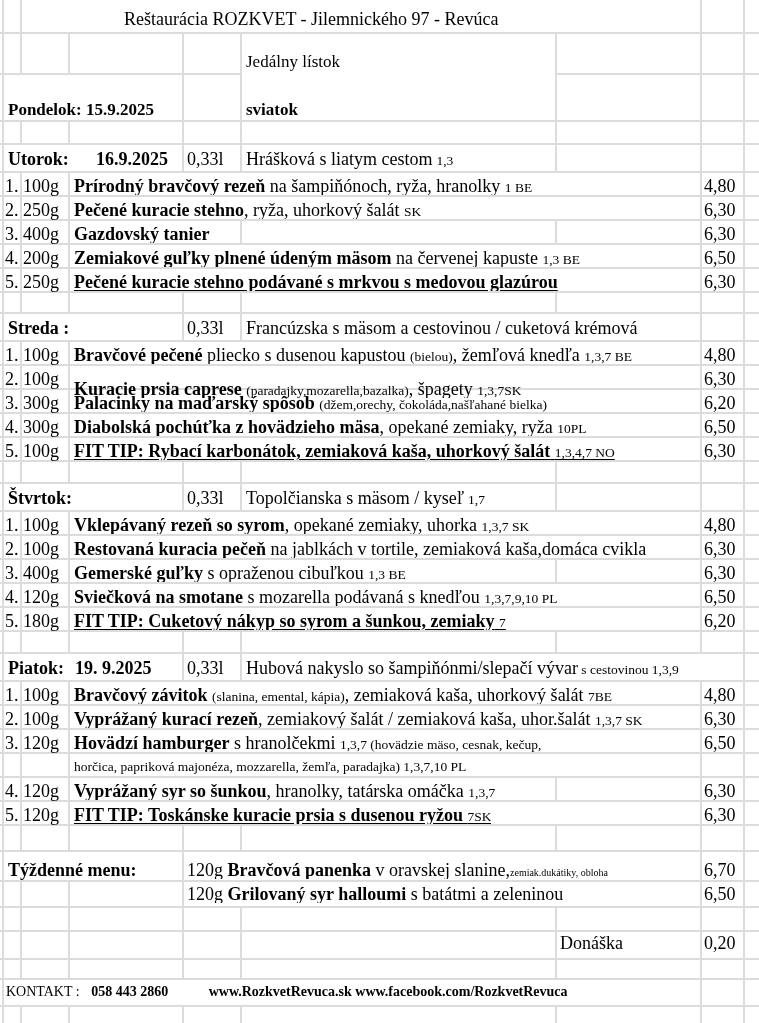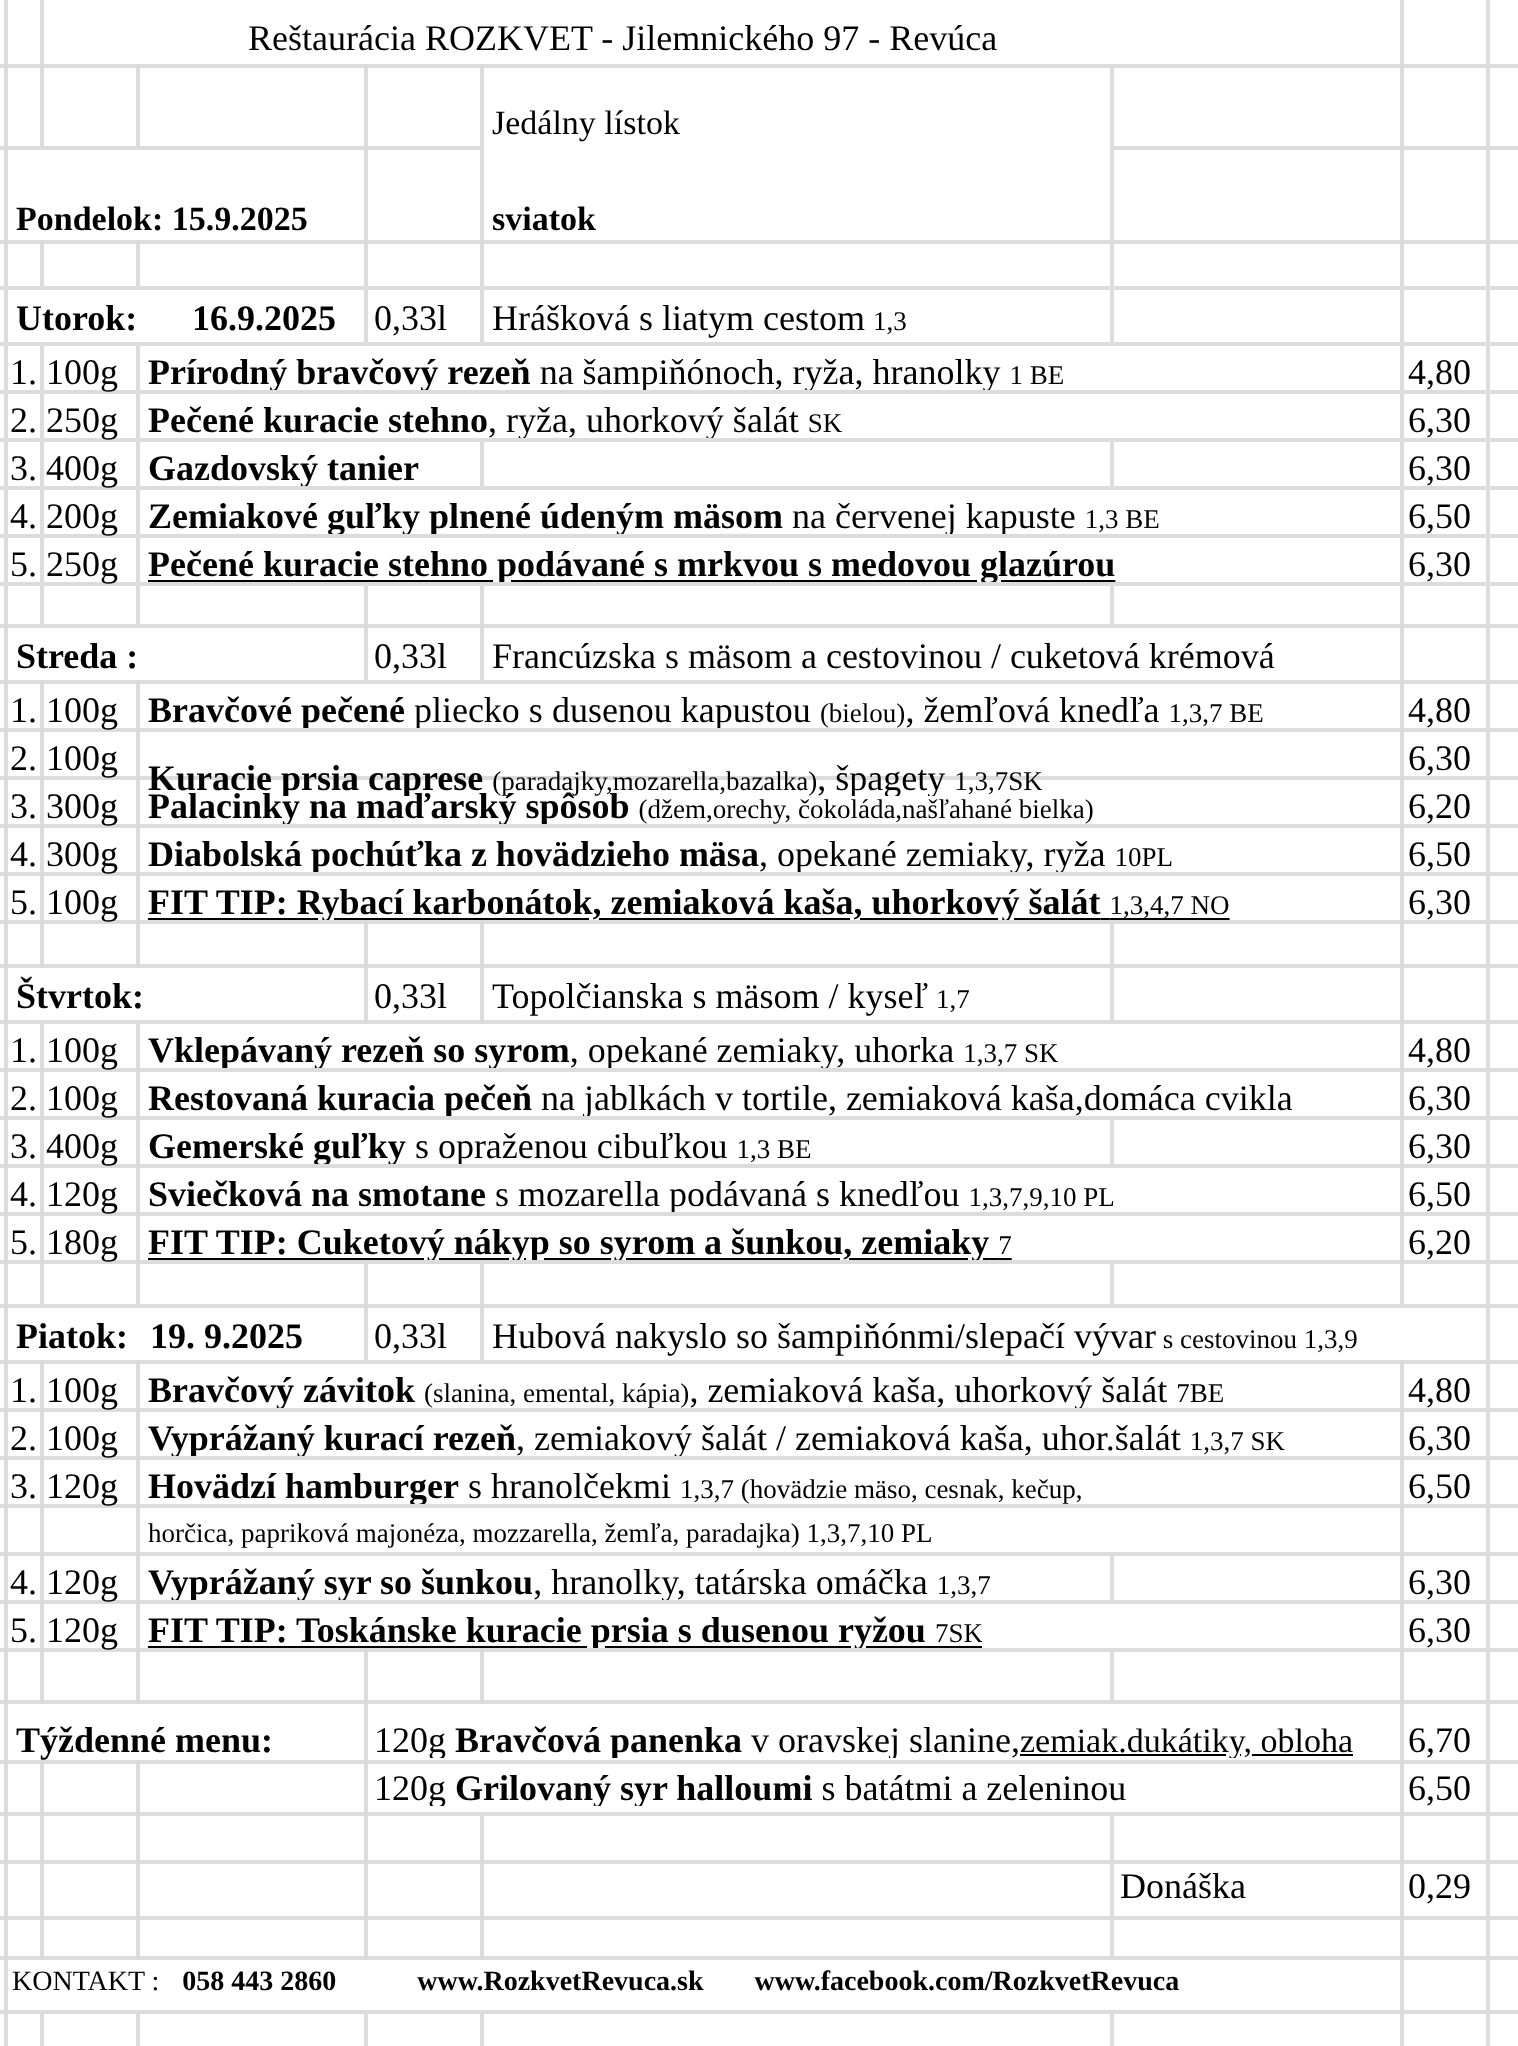--- a/index.html
+++ b/index.html
@@ -5,21 +5,21 @@
   html, body { margin:0; padding:0; background:#fff; }
   body { width:759px; height:1023px; position:relative; overflow:hidden;
          font-family:"Liberation Serif", "DejaVu Serif", serif; color:#000; }
   .vl { position:absolute; top:0; height:1023px; width:2px; background:#dcdcdc; }
   .hl { position:absolute; left:0; width:759px; height:2px; background:#dcdcdc; }
   .cellbg { position:absolute; background:#fff; }
   .t { position:absolute; white-space:nowrap; line-height:1; }
   .f17 { font-size:17px; }
   .f18 { font-size:18px; }
   .sm { font-size:13.5px; }
-  .xs { font-size:17px;text-decoration:underline; }
+  .xs { font-size:10px; }
   b { font-weight:bold; }
   .u { text-decoration:underline; text-decoration-thickness:2px; text-underline-offset:2px; }
   .price { position:absolute; left:704px; font-size:18px; white-space:nowrap; line-height:1;text-align:right; }
 </style>
 </head>
 <body>
 
 <div>
   <div class="vl" style="left:2px"></div>
   <div class="vl" style="left:20px"></div>
@@ -254,20 +254,20 @@
 
 <div class="t f18" style="left:8px;top:861px;font-weight:bold">Týždenné menu:</div>
 <div id="weekly">
     <div class="t f18" style="left: 187px; top: 861px; max-width: 513px; overflow: hidden;"><span>120g</span> <b>Bravčová panenka</b><span> v oravskej slanine,</span><span class="xs">zemiak.dukátiky, obloha</span></div>
     <div class="price" style="top:861px">6,70</div>
     <div class="t f18" style="left: 187px; top: 885px; max-width: 513px; overflow: hidden;"><span>120g</span> <b>Grilovaný syr halloumi</b><span> s batátmi a zeleninou</span></div>
     <div class="price" style="top:885px">6,50</div>
   </div>
 
 <div class="t f18" style="left:560px;top:934px">Donáška</div>
-<div class="price" style="top:934px">0,29</div>
+<div class="price" style="top:934px">0,20</div>
 
 <div class="t" style="left:6px;top:985px;font-size:14px">
   <span>KONTAKT :</span>
   <b style="margin-left:8px">058 443 2860</b>
   <b style="margin-left:37px">www.RozkvetRevuca.sk</b>
-  <b style="margin-left:22px">www.facebook.com/RozkvetRevuca</b>
+  <b style="">www.facebook.com/RozkvetRevuca</b>
 </div>
 
 </body></html>

